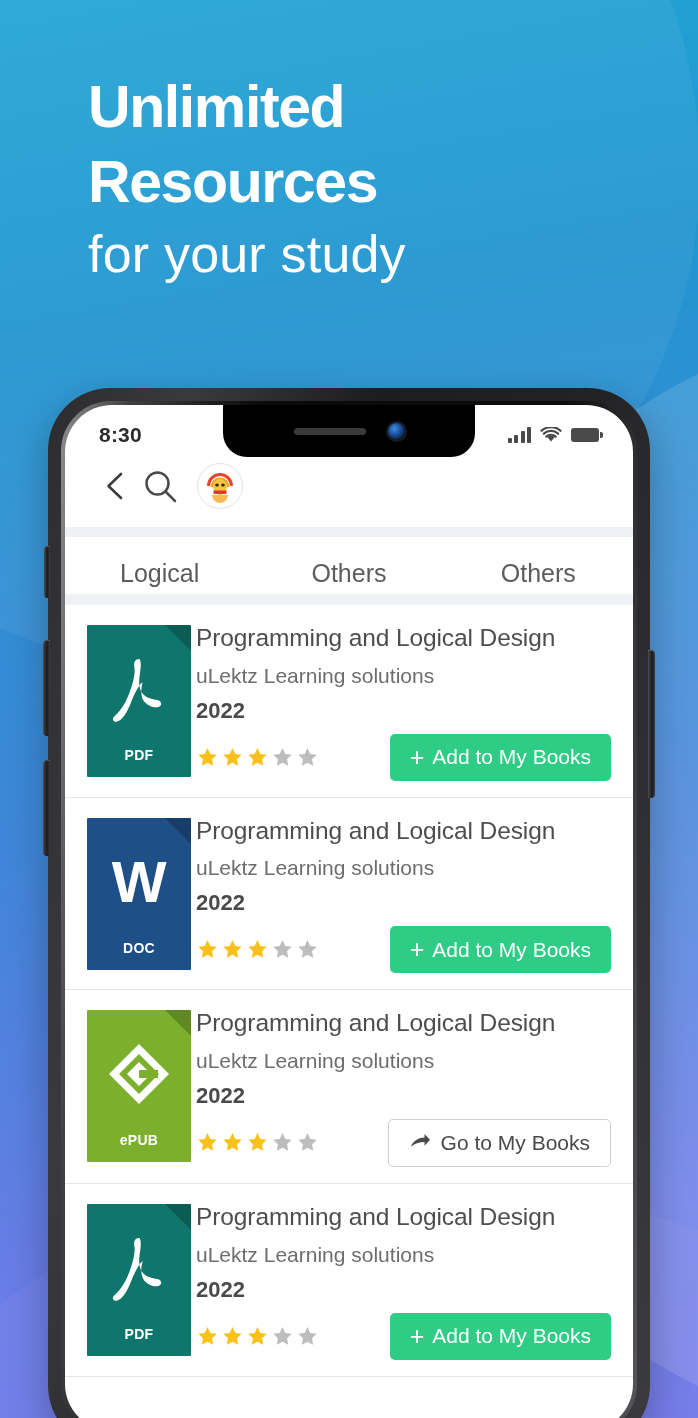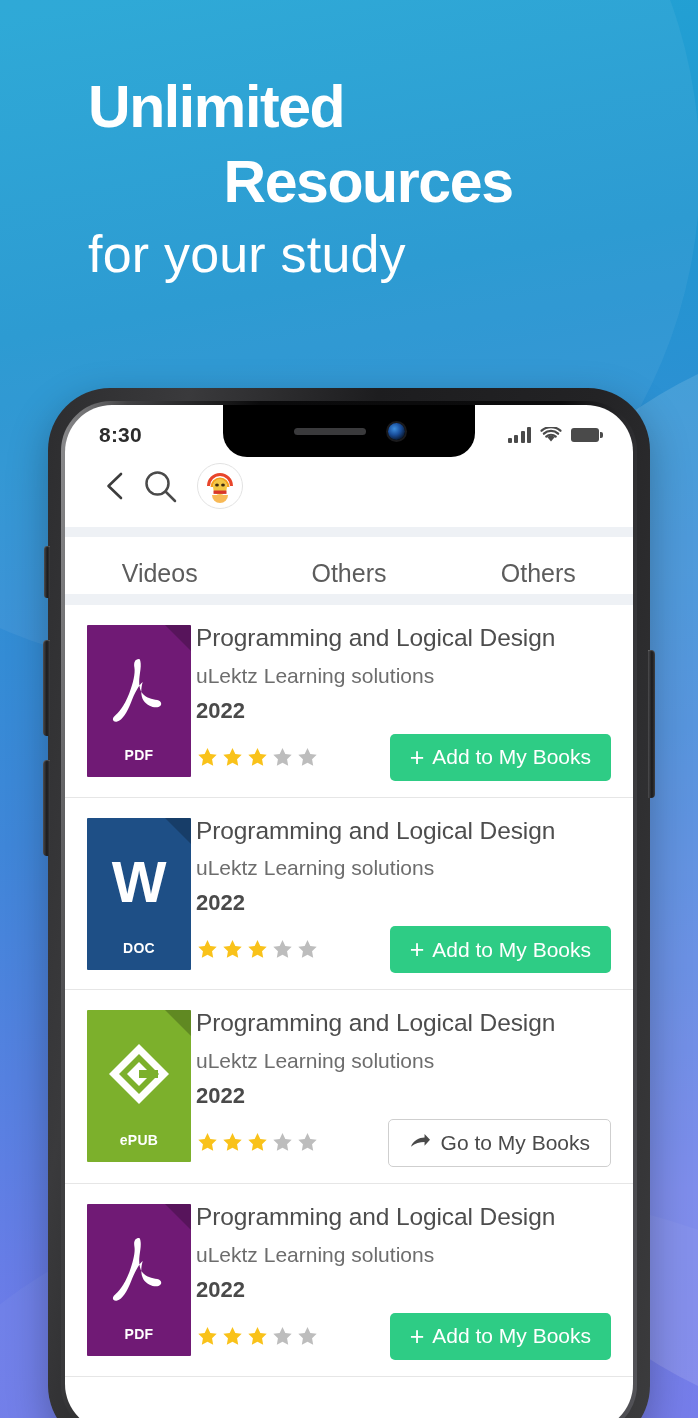--- a/index.html
+++ b/index.html
@@ -48,21 +48,21 @@
     color: #ffffff;
     line-height: 1.0;
   }
   .headline .l1, .headline .l2 {
     font-size: 59px;
     font-weight: bold;
     letter-spacing: -1.4px;
     display: block;
   }
   .headline .l1 { margin-bottom: 16px; }
-  .headline .l2 { margin-bottom: 16px; text-align: center; }
+  .headline .l2 { margin-bottom: 16px; }
   .headline .l3 {
     font-size: 52px;
     font-weight: 300;
     letter-spacing: 0.2px;
     display: block;
   }
 
   
   #phone {
     position: absolute;
@@ -273,21 +273,21 @@
     display: flex; align-items: center; justify-content: center;
   }
   .filecard .ftype {
     font-size: 14px;
     font-weight: bold;
     color: #fff;
     letter-spacing: 0.3px;
     position: relative;
     z-index: 2;
   }
-  .fc-pdf  { background: #701a75; }
+  .fc-pdf  { background: #0f766e; }
   .fc-doc  { background: #1e4f86; }
   .fc-epub { background: #7cb02c; }
   .doc-w {
     font-size: 58px; font-weight: bold; color: #fff;
     line-height: 1; font-family: "Liberation Sans", sans-serif;
   }
 
   .meta { flex: 1; padding-left: 5px; min-width: 0; }
   .book-title {
     font-size: 24.5px;
@@ -419,21 +419,21 @@
               <rect x="13.5" y="24.5" width="13" height="3.4" fill="#d8372b"></rect>
               <path d="M12 29 a8 8 0 0 0 16 0z" fill="#f6a11e" opacity="0.75"></path>
             </svg>
           </div>
         </div>
 
         <div class="divider-band"></div>
 
         <div id="tabs">
           <div class="tab">
-            <span>Videos</span>
+            <span>Logical</span>
             
           </div>
           <div class="tab">
             <span>Others</span>
             
           </div>
           <div class="tab">
             <span>Others</span>
             
           </div>

